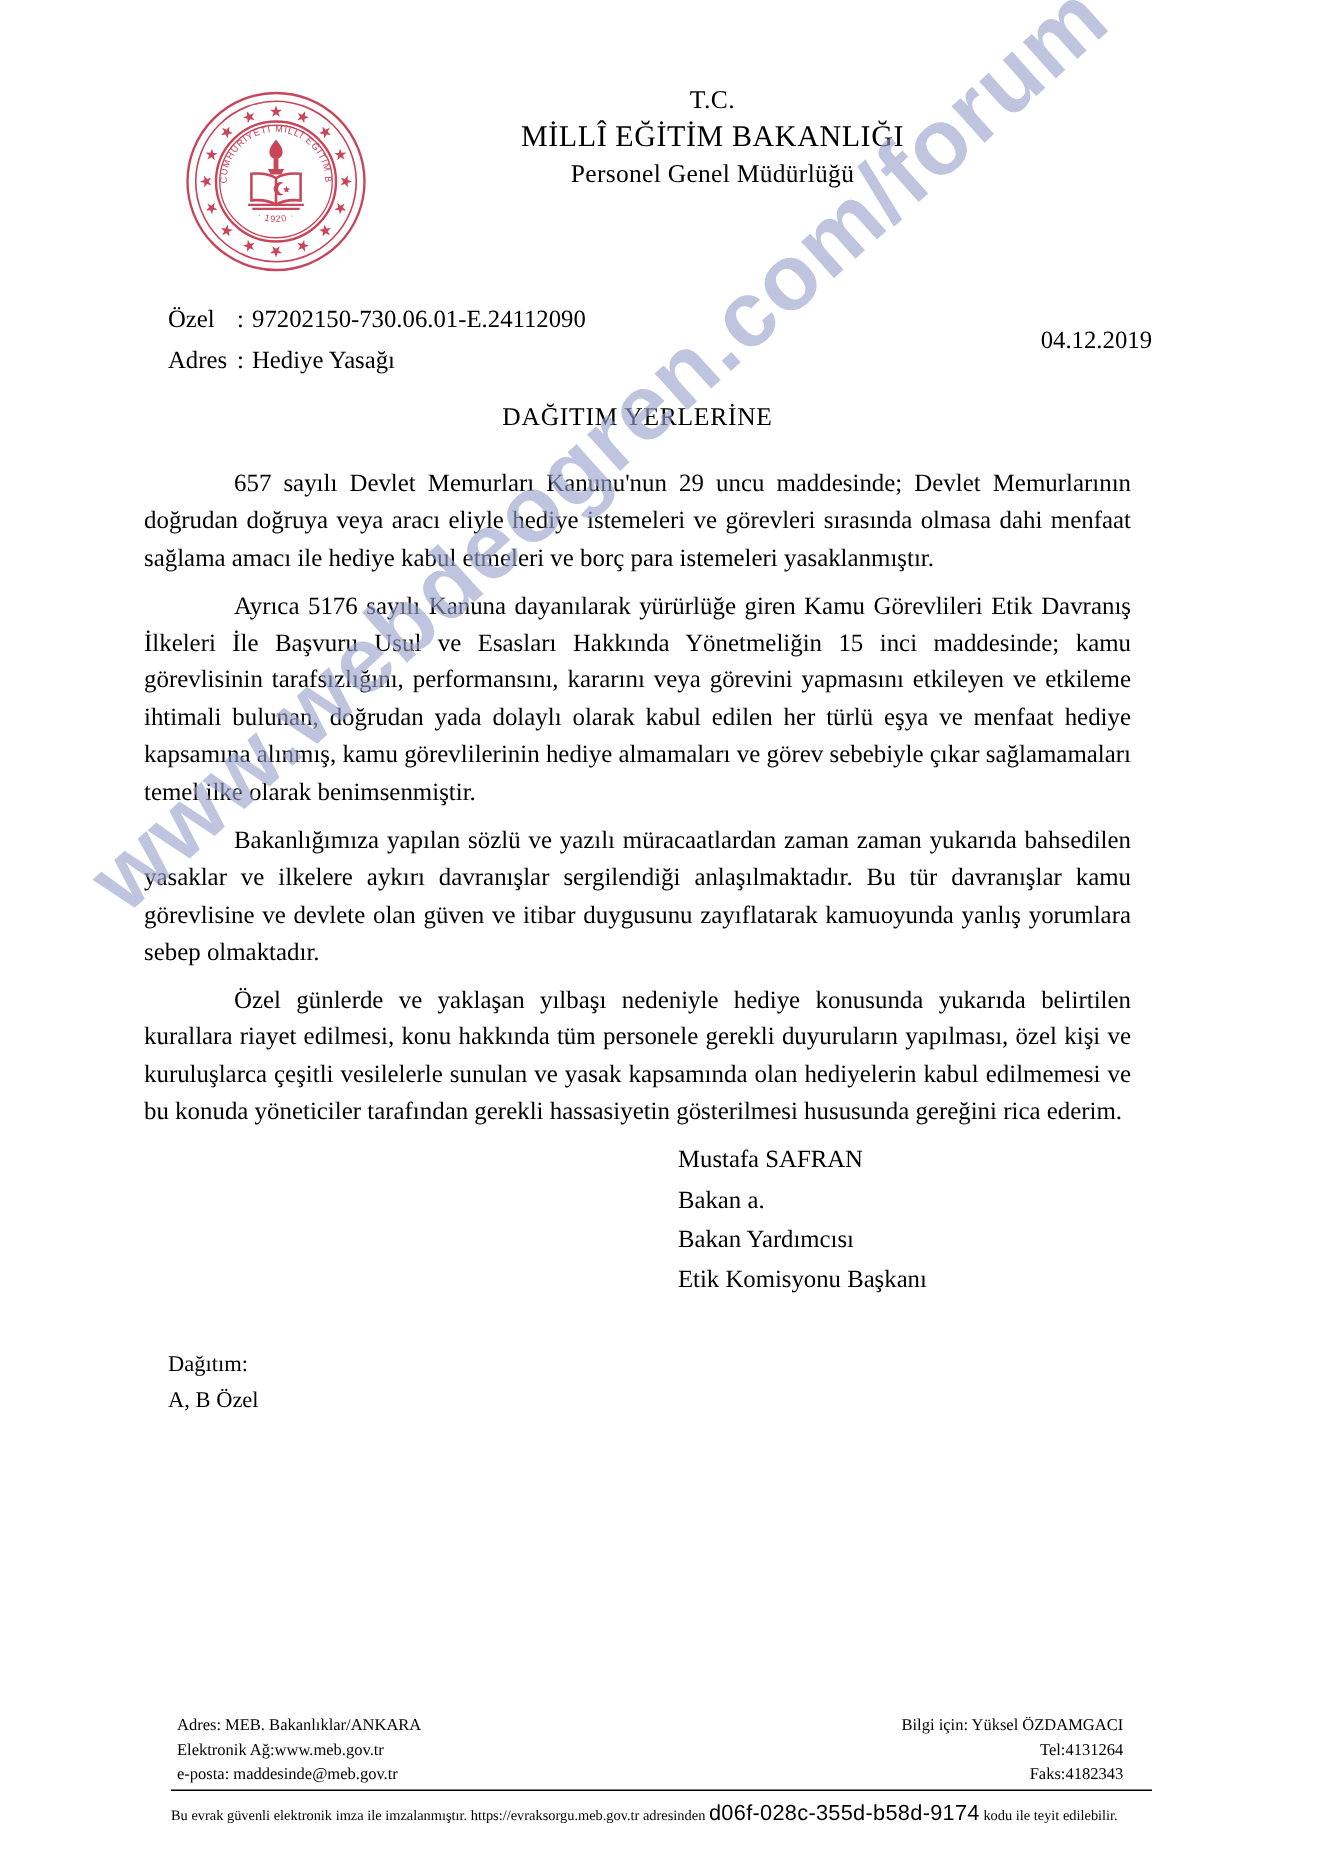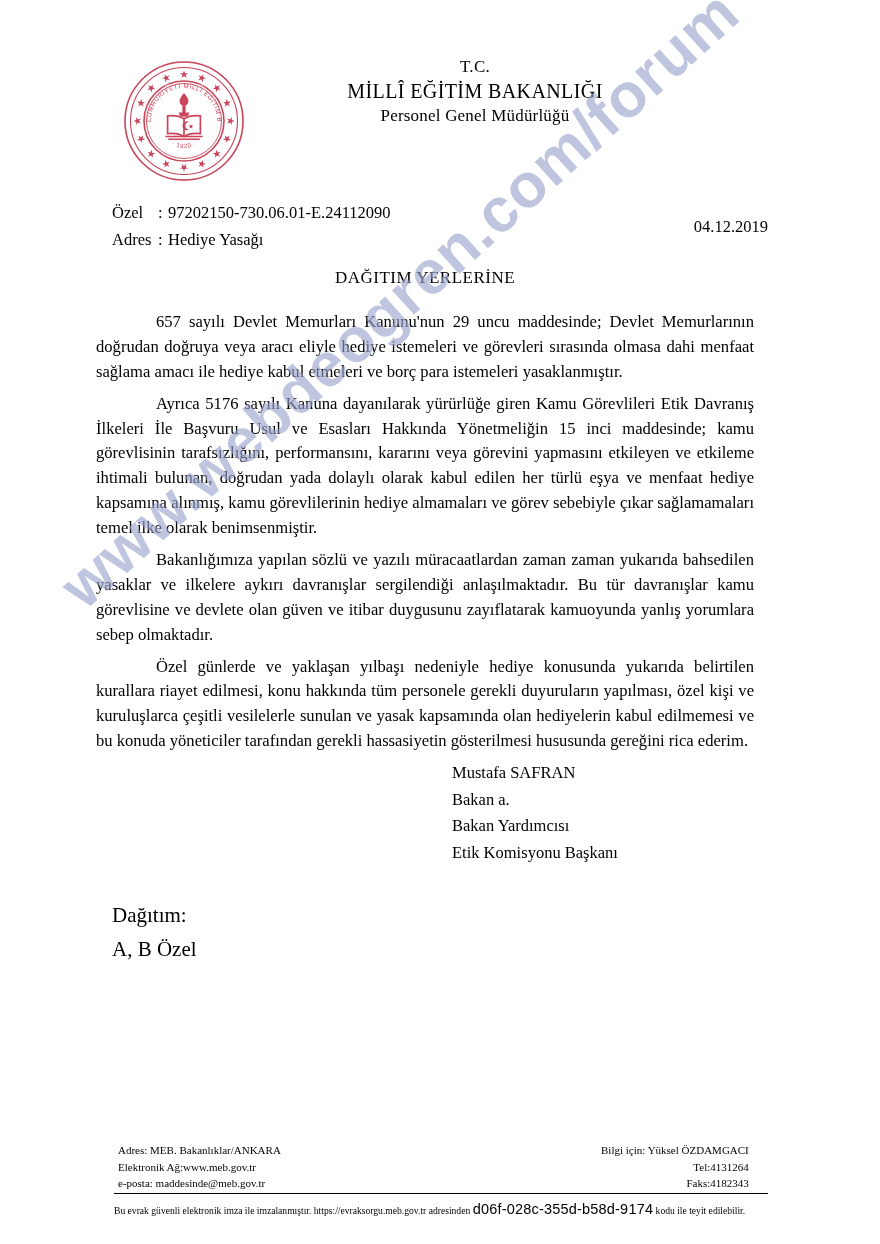--- a/index.html
+++ b/index.html
@@ -148,21 +148,21 @@
     line-height: 1.62;
   }
 
   
   .distribution {
     position: absolute;
     left: 112px;
     top: 898px;
     width: 300px;
     z-index: 2;
-    font-size: 21px;
+    font-size: 15px;
     line-height: 1.62;
   }
 
   
   .footer {
     position: absolute;
     left: 118px;
     top: 1142px;
     width: 650px;
     z-index: 2;

